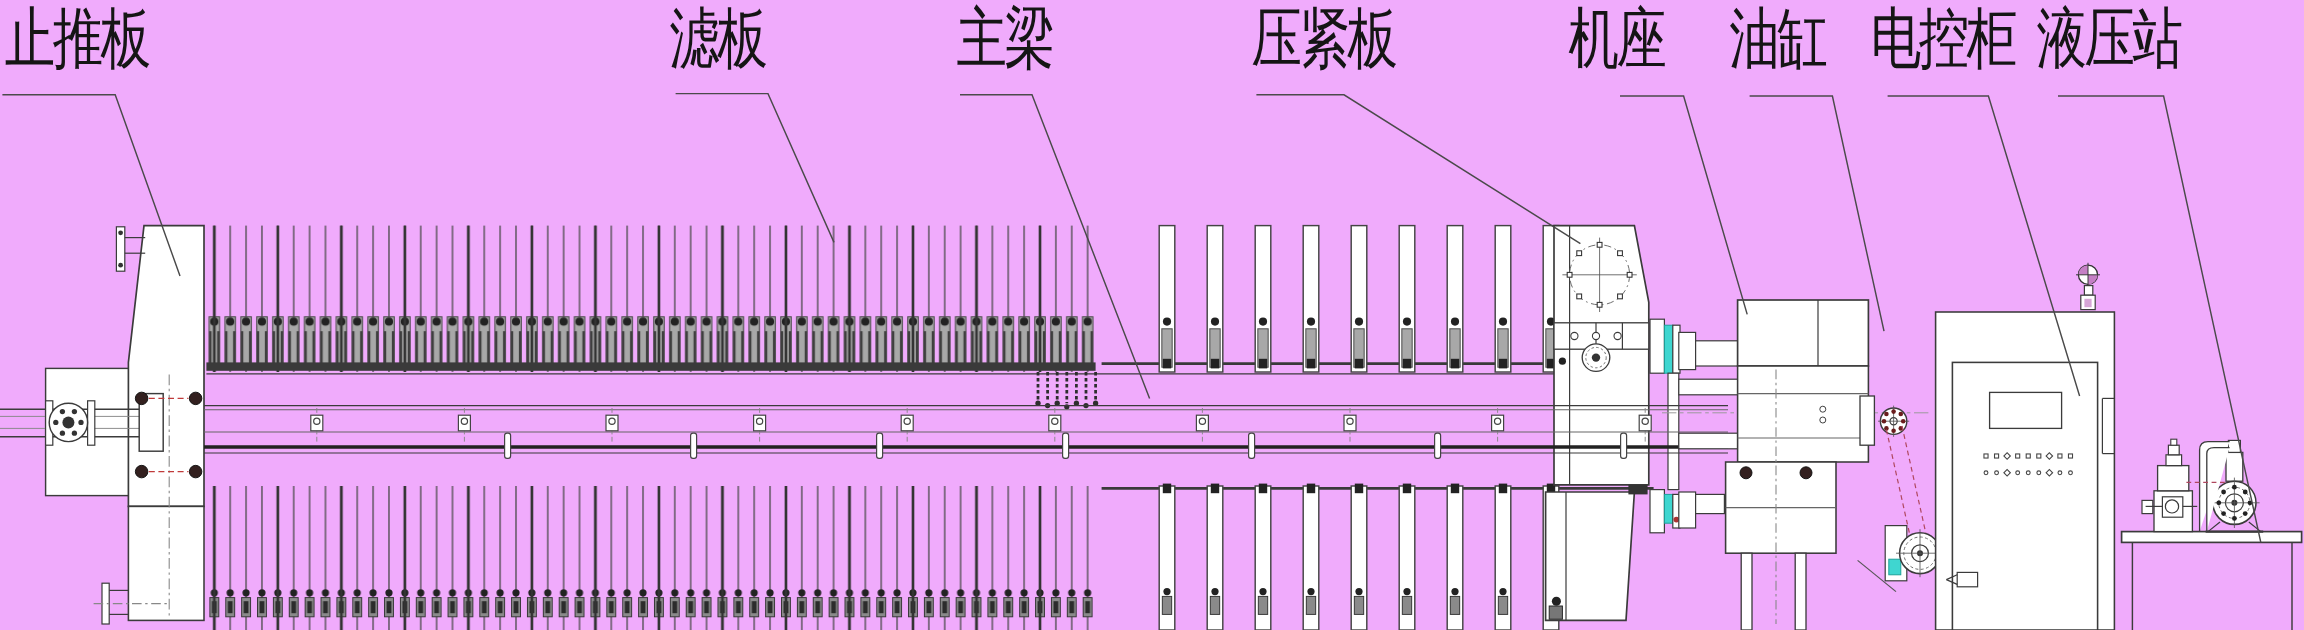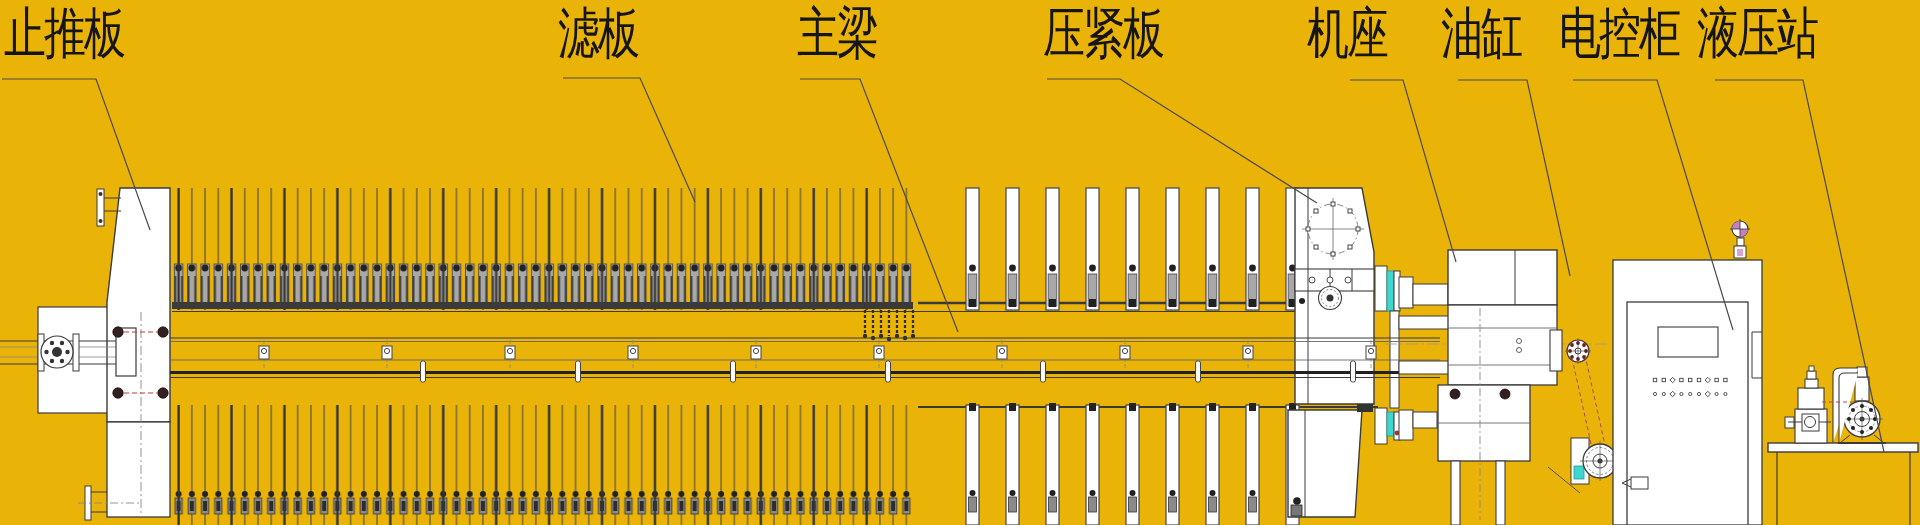--- a/index.html
+++ b/index.html
@@ -1,16 +1,16 @@
 <!DOCTYPE html>
 <html><head>
 <meta charset="utf-8">
 <style>
   html,body{margin:0;padding:0;background:#fff;}
-  #stage{position:relative;width:1920px;height:525px;background:#eab308;overflow:hidden;
+  #stage{position:relative;width:1920px;height:525px;background:#f0abfc;overflow:hidden;
          font-family:"Liberation Serif","DejaVu Serif",serif;}
   .cad-label{position:absolute;top:6px;font-size:42px;letter-spacing:-2px;color:#151515;
              line-height:1.0;white-space:nowrap;transform:scaleY(1.32);transform-origin:top left;
              font-family:"Liberation Serif","DejaVu Serif",serif;}
   svg{position:absolute;left:0;top:0;}
   .ln{stroke:#3b3b3b;fill:none;}
 </style>
 </head>
 <body>
 

